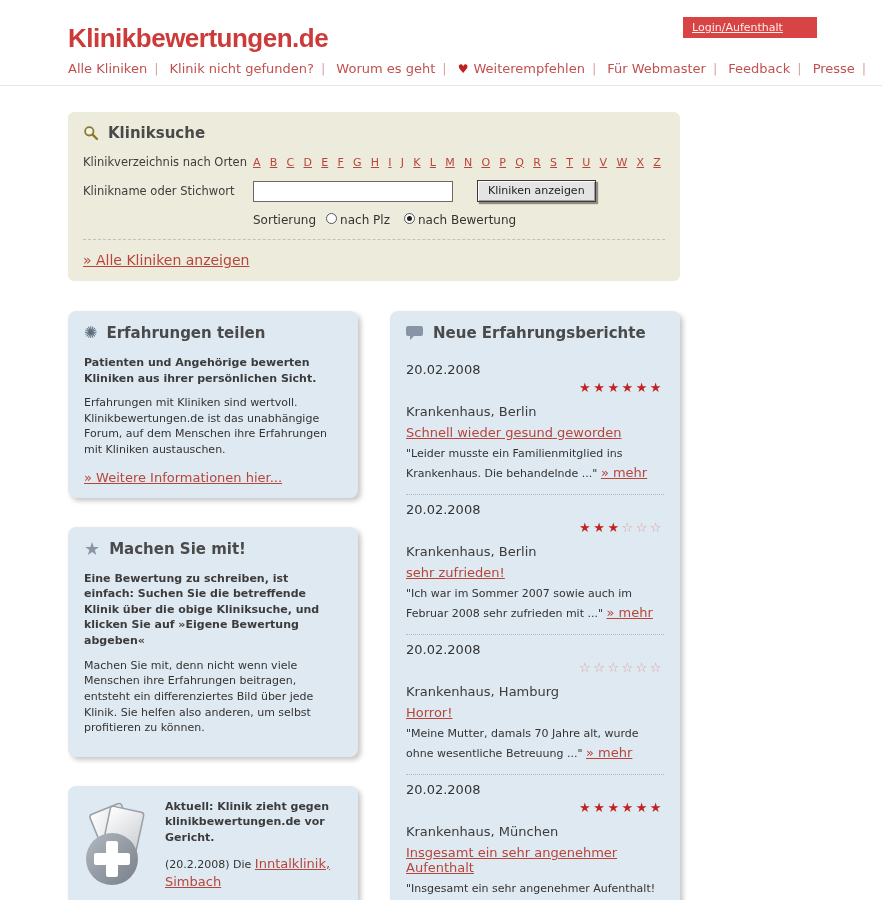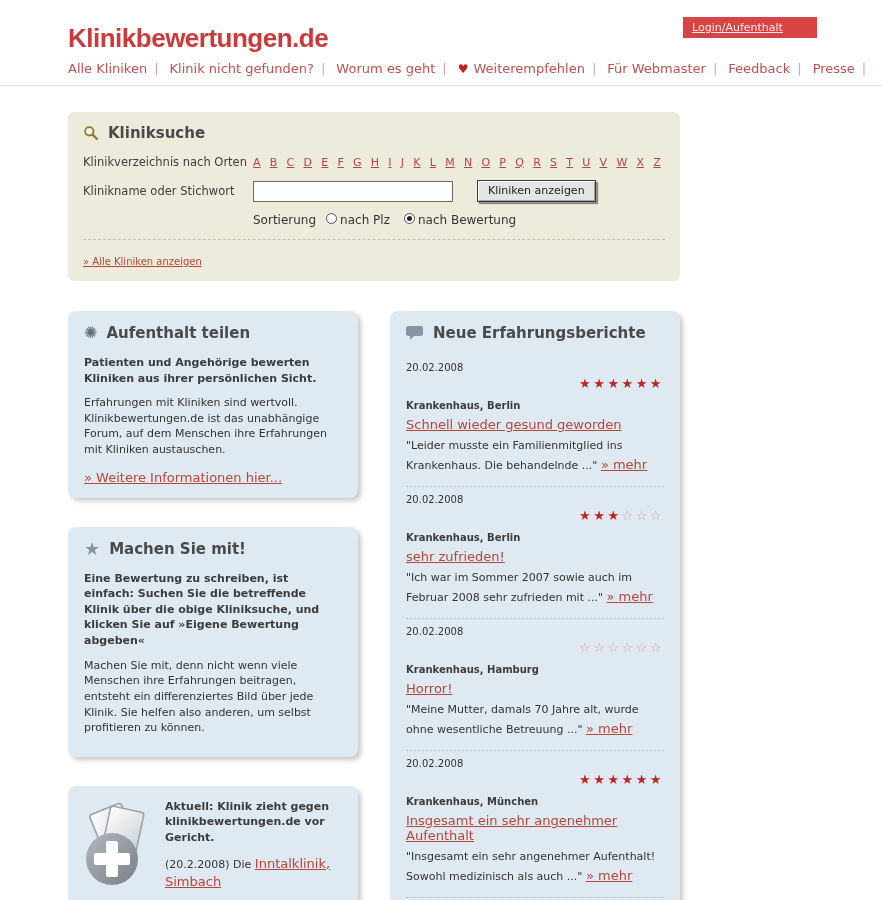--- a/index.html
+++ b/index.html
@@ -49,41 +49,41 @@
     background:#e4e4e4;border:1px solid #3a3a3a;padding:3px 10px 4px;
     box-shadow:inset 1px 1px 0 #fbfbfb,inset -1px -1px 0 #9d9d9d,2px 2px 1px #8f8d7f;cursor:pointer;}
   .sort-row{margin-left:170px;font-size:12px;display:flex;align-items:center;margin-bottom:4px;}
   .sort-label{margin-right:10px;}
   .radio{width:11px;height:11px;border:1px solid #555;border-radius:50%;background:#fff;
     display:inline-block;position:relative;margin-right:3px;flex-shrink:0;}
   .radio.checked::after{content:"";position:absolute;left:2px;top:2px;width:5px;height:5px;
     border-radius:50%;background:#222;}
   .sort-option{margin-right:14px;display:flex;align-items:flex-start;}
   .search-sep{border:none;border-top:1px dashed #c6c2ac;margin:12px 0 10px;}
-  .all-link{font-size:10px;color:var(--link-red);text-decoration:underline;text-align:center;}
+  .all-link{font-size:14px;color:var(--link-red);text-decoration:underline;text-align:center;}
 
   
   .columns{display:flex;gap:32px;margin-top:30px;align-items:flex-start;}
   .col-left,.col-right{width:290px;flex-shrink:0;}
 
   .card{background:var(--box-blue);border-radius:8px;box-shadow:3px 3px 5px #c8c8c8;
     padding:13px 16px 12px;margin-bottom:29px;width:290px;}
   .card p{font-size:11px;line-height:1.42;margin-bottom:9px;color:#333;}
   .card p.lead{font-weight:bold;color:#3c3c3c;}
   .card a{color:var(--link-red);text-decoration:underline;font-size:13px;}
   .icon-glyph{color:#5f6e7d;font-size:16px;line-height:1;}
   .icon-star{color:#8795a5;font-size:18px;line-height:1;}
 
   
   .entry{border-bottom:1px dotted #a9bac8;padding:7px 0 12px;font-size:11px;}
-  .entry-date{font-size:10px;margin-bottom:3px;}
+  .entry-date{font-size:13px;margin-bottom:3px;}
   .entry-stars{text-align:right;font-size:13px;letter-spacing:2.5px;margin-bottom:9px;}
   .star-f{color:var(--star-red);}
   .star-e{color:var(--star-empty);}
-  .entry-clinic{font-weight:bold;color:#3c3c3c;font-size:10px;margin-bottom:6px;}
+  .entry-clinic{font-weight:normal;color:#3c3c3c;font-size:13px;margin-bottom:6px;}
   .entry-title{display:inline-block;margin-bottom:6px;}
   .entry-excerpt{line-height:1.5;}
 
   
   .news-icon{float:left;width:68px;height:90px;margin:2px 13px 4px 0;}
   .news-card::after{content:"";display:block;clear:both;}
 </style>
 </head>
 <body>
 
@@ -156,21 +156,21 @@
     <hr class="search-sep">
     <a class="all-link">» Alle Kliniken anzeigen</a>
   </div>
 
   <div class="columns">
     <div class="col-left">
 
       <div class="card">
         <div class="box-title">
           <span class="icon-glyph">✺</span>
-          <span>Aufenthalt teilen</span>
+          <span>Erfahrungen teilen</span>
         </div>
         <p class="lead">Patienten und Angehörige bewerten Kliniken aus ihrer persönlichen Sicht.</p>
         <p>Erfahrungen mit Kliniken sind wertvoll. Klinikbewertungen.de ist das unabhängige Forum, auf dem Menschen ihre Erfahrungen mit Kliniken austauschen.</p>
         <a>» Weitere Informationen hier...</a>
       </div>
 
       <div class="card">
         <div class="box-title">
           <span class="icon-star">★</span>
           <span>Machen Sie mit!</span>

